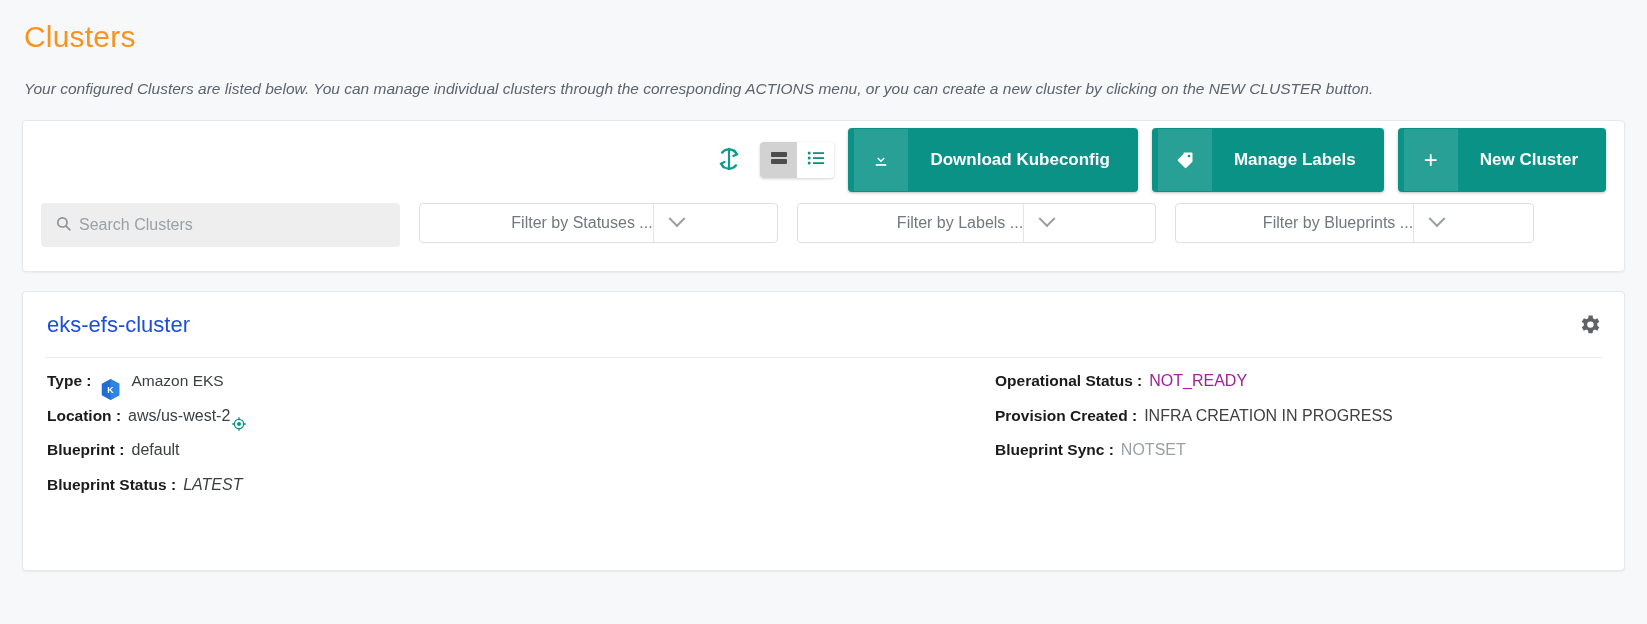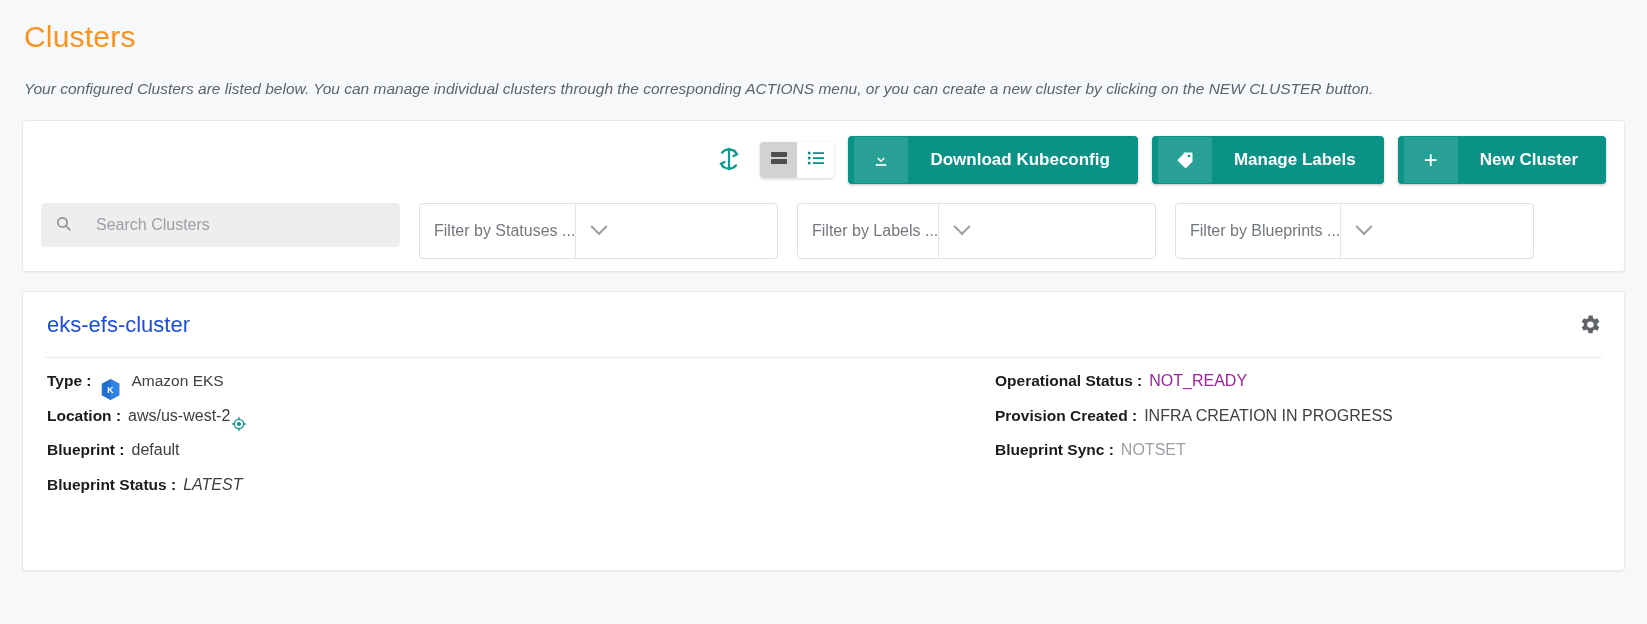--- a/index.html
+++ b/index.html
@@ -62,21 +62,21 @@
     width: 37px; display: flex; align-items: center; justify-content: center;
     cursor: pointer;
   }
   .viewtoggle .active { background: #d2d2d2; }
 
   .btn {
     display: flex; align-items: stretch;
     background: #0a9287;
     color: #fff;
     border: none; border-radius: 4px;
-    height: 48px;
+    height: 64px;
     cursor: pointer;
     box-shadow: 0 1px 3px rgba(0,0,0,.25);
     overflow: hidden;
     font-family: "Liberation Sans", sans-serif;
   }
   .btn .ic {
     width: 54px;
     background: rgba(255,255,255,.13);
     display: flex; align-items: center; justify-content: center;
   }
@@ -90,37 +90,37 @@
   .btn.plus .ic { font-size: 24px; font-weight: 400; }
 
   
   .filters { display: flex; gap: 19px; margin-top: 18px; }
   .search-box {
     flex: 0 0 359px;
     height: 44px;
     background: #eeeeee;
     border-radius: 4px;
     display: flex; align-items: center;
-    padding: 0 14px; gap: 22px;
+    padding: 0 14px; gap: 5px;
   }
   .search-box input {
     border: none; background: transparent; outline: none;
     font-size: 16px; color: #5f6368; width: 100%;
     font-family: "Liberation Sans", sans-serif;
   }
   .search-box input::placeholder { color: #9aa0a6; }
 
   .select {
     flex: 0 0 359px;
-    height: 56px;
+    height: 40px;
     background: #fff;
     border: 1px solid #dcdfe3;
     border-radius: 4px;
     display: flex; align-items: center;
-    justify-content: flex-start;
+    justify-content: center;
     cursor: pointer;
   }
   .select .val { padding-left: 14px; font-size: 16px; color: #72787f; }
   .select .arrow-wrap {
     width: 47px; height: 100%;
     border-left: 1px solid #e3e6e9;
     display: flex; align-items: center; justify-content: center;
   }
   .chev { width: 12px; height: 12px; border-right: 2px solid #9aa0a6; border-bottom: 2px solid #9aa0a6; transform: rotate(45deg) translate(-3px,-3px); }
 

